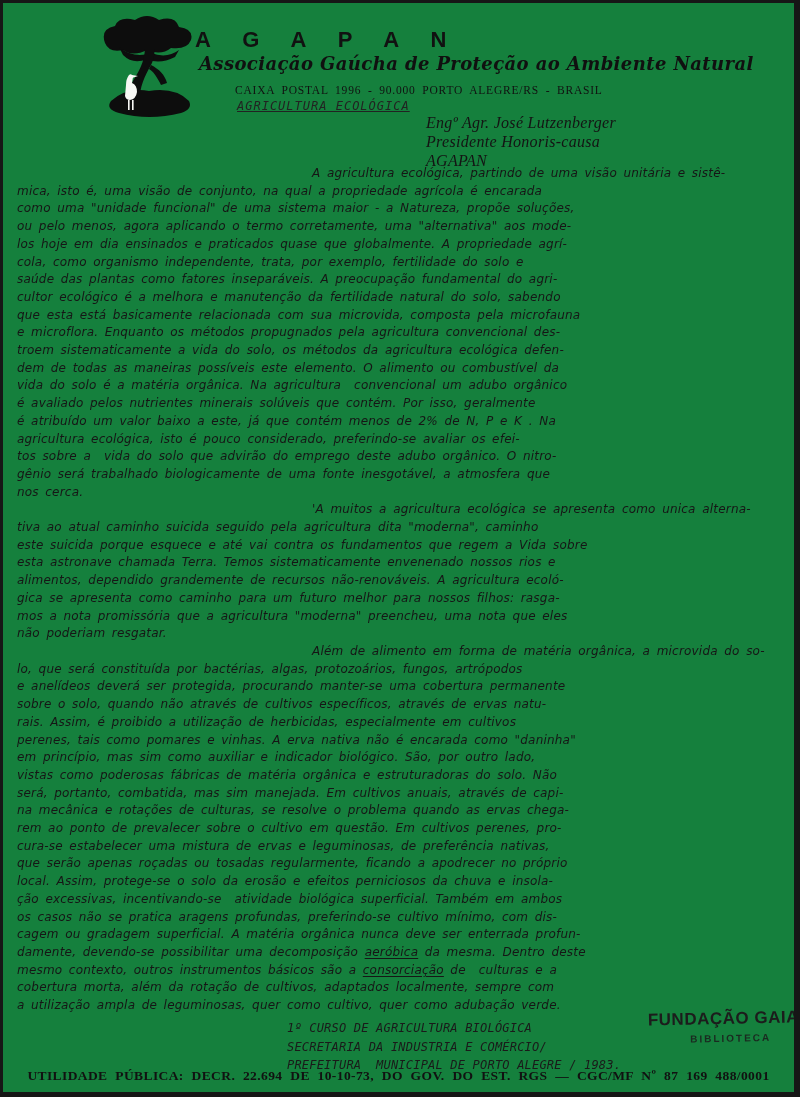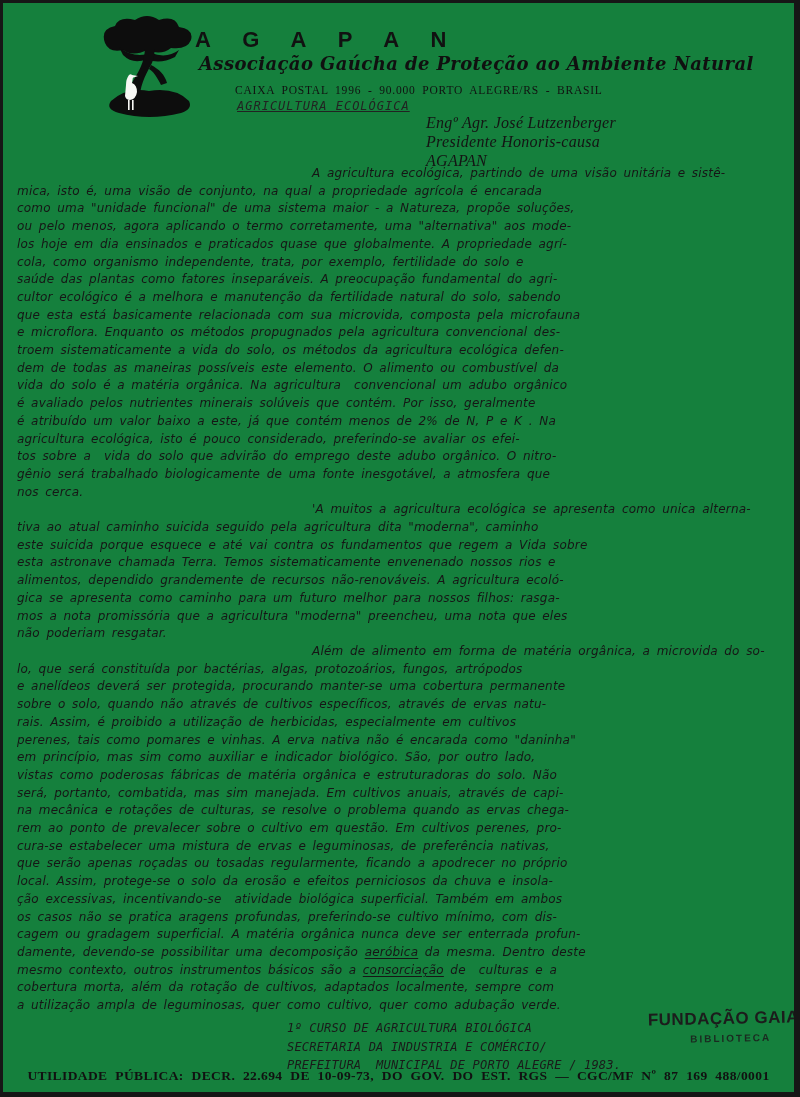--- a/index.html
+++ b/index.html
@@ -182,15 +182,15 @@
 
   <div class="courseblock">1º CURSO DE AGRICULTURA BIOLÓGICA
 SECRETARIA DA INDUSTRIA E COMÉRCIO/
 PREFEITURA  MUNICIPAL DE PORTO ALEGRE / 1983.</div>
 
   <div class="stamp">
     <div class="l1">FUNDAÇÃO GAIA</div>
     <div class="l2">BIBLIOTECA</div>
   </div>
 
-  <div class="footer">UTILIDADE PÚBLICA:  DECR. 22.694  DE 10-09-73, DO GOV. DO EST. RGS — CGC/MF Nº 87 169 488/0001</div>
+  <div class="footer">UTILIDADE PÚBLICA:  DECR. 22.694  DE 10-10-73, DO GOV. DO EST. RGS — CGC/MF Nº 87 169 488/0001</div>
 
 </div>
 
 </body></html>

